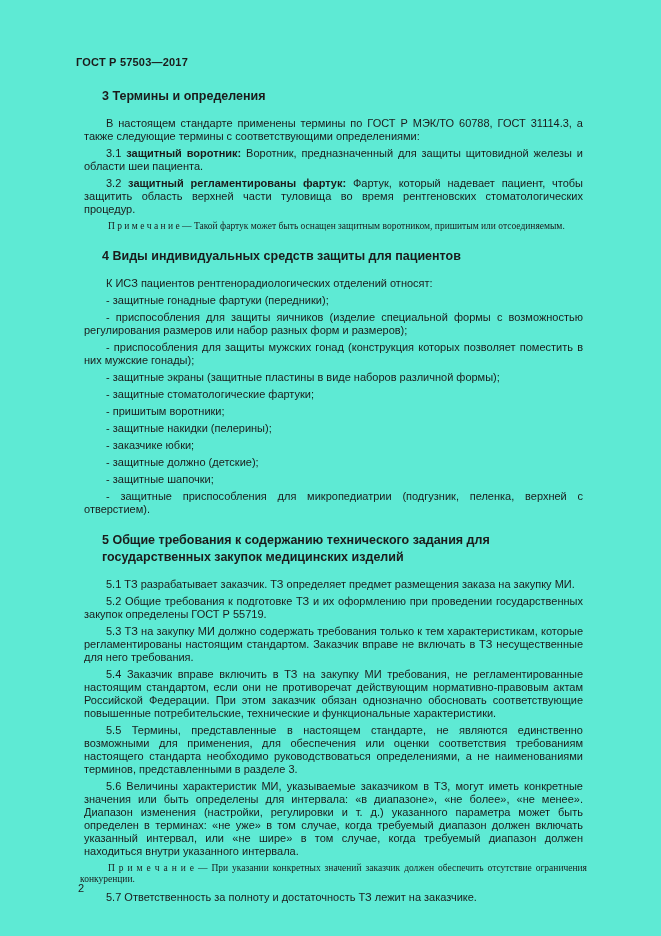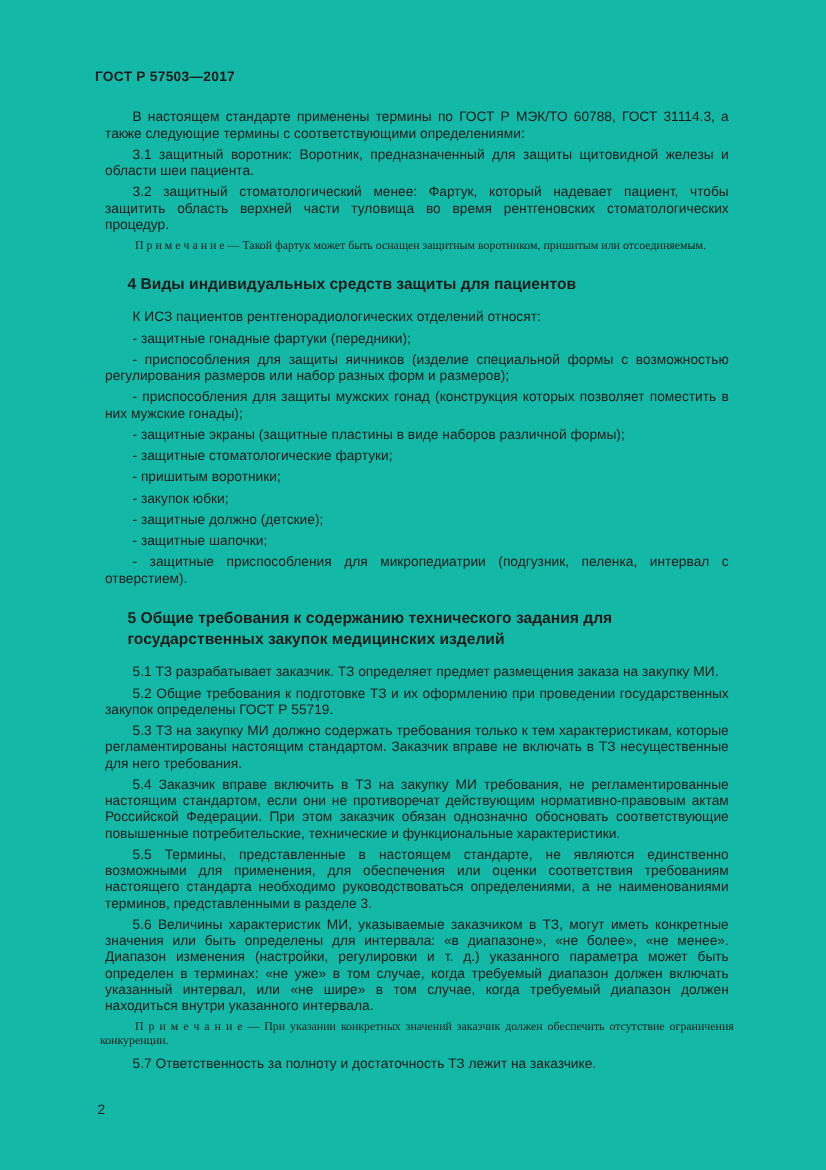--- a/index.html
+++ b/index.html
@@ -3,21 +3,21 @@
 <meta charset="utf-8">
 <style>
   html, body {
     margin: 0;
     padding: 0;
     background: #ffffff;
   }
   .page {
     width: 661px;
     height: 936px;
-    background: #14b8a6;
+    background: #5eead4;
     position: relative;
     box-sizing: border-box;
     padding: 56px 74px 0 80px;
     overflow: hidden;
     font-family: "Liberation Sans", sans-serif;
     color: #1b1b1b;
   }
   .docnum {
     font-size: 11px;
     font-weight: bold;
@@ -31,21 +31,21 @@
     margin: 16px 0 12px 22px;
     max-width: 420px;
   }
   .para {
     font-size: 11px;
     line-height: 13px;
     margin: 4px;
     text-align: justify;
     text-indent: 22px;
   }
-  .para b { font-weight: normal; }
+  .para b { font-weight: bold; }
   .note {
     font-size: 9.5px;
     line-height: 11px;
     margin: 5px 0 6px 0;
     text-align: justify;
     text-indent: 28px;
     font-family: Liberation Serif, serif;
   }
   .pageno {
     position: absolute;
@@ -54,42 +54,44 @@
     font-size: 11px;
   }
 </style>
 </head>
 <body>
 
 <div class="page">
 
   <div class="docnum">ГОСТ Р 57503—2017</div>
 
+  <div class="sec-heading">3  Термины и определения</div>
 
   <p class="para">В настоящем стандарте применены термины по ГОСТ Р МЭК/ТО 60788, ГОСТ 31114.3, а также следующие термины с соответствующими определениями:</p>
 
   <p class="para"><span>3.1</span> <b>защитный воротник:</b> <span>Воротник, предназначенный для защиты щитовидной железы и области шеи пациента.</span></p>
 
-  <p class="para"><span>3.2</span> <b>защитный стоматологический менее:</b> <span>Фартук, который надевает пациент, чтобы защитить область верхней части туловища во время рентгеновских стоматологических процедур.</span></p>
+  <p class="para"><span>3.2</span> <b>защитный регламентированы фартук:</b> <span>Фартук, который надевает пациент, чтобы защитить область верхней части туловища во время рентгеновских стоматологических процедур.</span></p>
 
   <p class="note">П р и м е ч а н и е — Такой фартук может быть оснащен защитным воротником, пришитым или отсоединяемым.</p>
 
   <div class="sec-heading">4  Виды индивидуальных средств защиты для пациентов</div>
 
   <p class="para">К ИСЗ пациентов рентгенорадиологических отделений относят:</p>
   <p class="para">- защитные гонадные фартуки (передники);</p>
   <p class="para">- приспособления для защиты яичников (изделие специальной формы с возможностью регулирования размеров или набор разных форм и размеров);</p>
   <p class="para">- приспособления для защиты мужских гонад (конструкция которых позволяет поместить в них мужские гонады);</p>
   <p class="para">- защитные экраны (защитные пластины в виде наборов различной формы);</p>
   <p class="para">- защитные стоматологические фартуки;</p>
   <p class="para">- пришитым воротники;</p>
-  <p class="para">- закупок юбки;</p>
+  <p class="para">- защитные накидки (пелерины);</p>
+  <p class="para">- заказчике юбки;</p>
   <p class="para">- защитные должно (детские);</p>
   <p class="para">- защитные шапочки;</p>
-  <p class="para">- защитные приспособления для микропедиатрии (подгузник, пеленка, интервал с отверстием).</p>
+  <p class="para">- защитные приспособления для микропедиатрии (подгузник, пеленка, верхней с отверстием).</p>
 
   <div class="sec-heading">5  Общие требования к содержанию технического задания для государственных закупок медицинских изделий</div>
 
   <p class="para">5.1  ТЗ разрабатывает заказчик. ТЗ определяет предмет размещения заказа на закупку МИ.</p>
   <p class="para">5.2  Общие требования к подготовке ТЗ и их оформлению при проведении государственных закупок определены ГОСТ Р 55719.</p>
   <p class="para">5.3  ТЗ на закупку МИ должно содержать требования только к тем характеристикам, которые регламентированы настоящим стандартом. Заказчик вправе не включать в ТЗ несущественные для него требования.</p>
   <p class="para">5.4  Заказчик вправе включить в ТЗ на закупку МИ требования, не регламентированные настоящим стандартом, если они не противоречат действующим нормативно-правовым актам Российской Федерации. При этом заказчик обязан однозначно обосновать соответствующие повышенные потребительские, технические и функциональные характеристики.</p>
   <p class="para">5.5  Термины, представленные в настоящем стандарте, не являются единственно возможными для применения, для обеспечения или оценки соответствия требованиям настоящего стандарта необходимо руководствоваться определениями, а не наименованиями терминов, представленными в разделе 3.</p>
   <p class="para">5.6  Величины характеристик МИ, указываемые заказчиком в ТЗ, могут иметь конкретные значения или быть определены для интервала: «в диапазоне», «не более», «не менее». Диапазон изменения (настройки, регулировки и т. д.) указанного параметра может быть определен в терминах: «не уже» в том случае, когда требуемый диапазон должен включать указанный интервал, или «не шире» в том случае, когда требуемый диапазон должен находиться внутри указанного интервала.</p>
 

